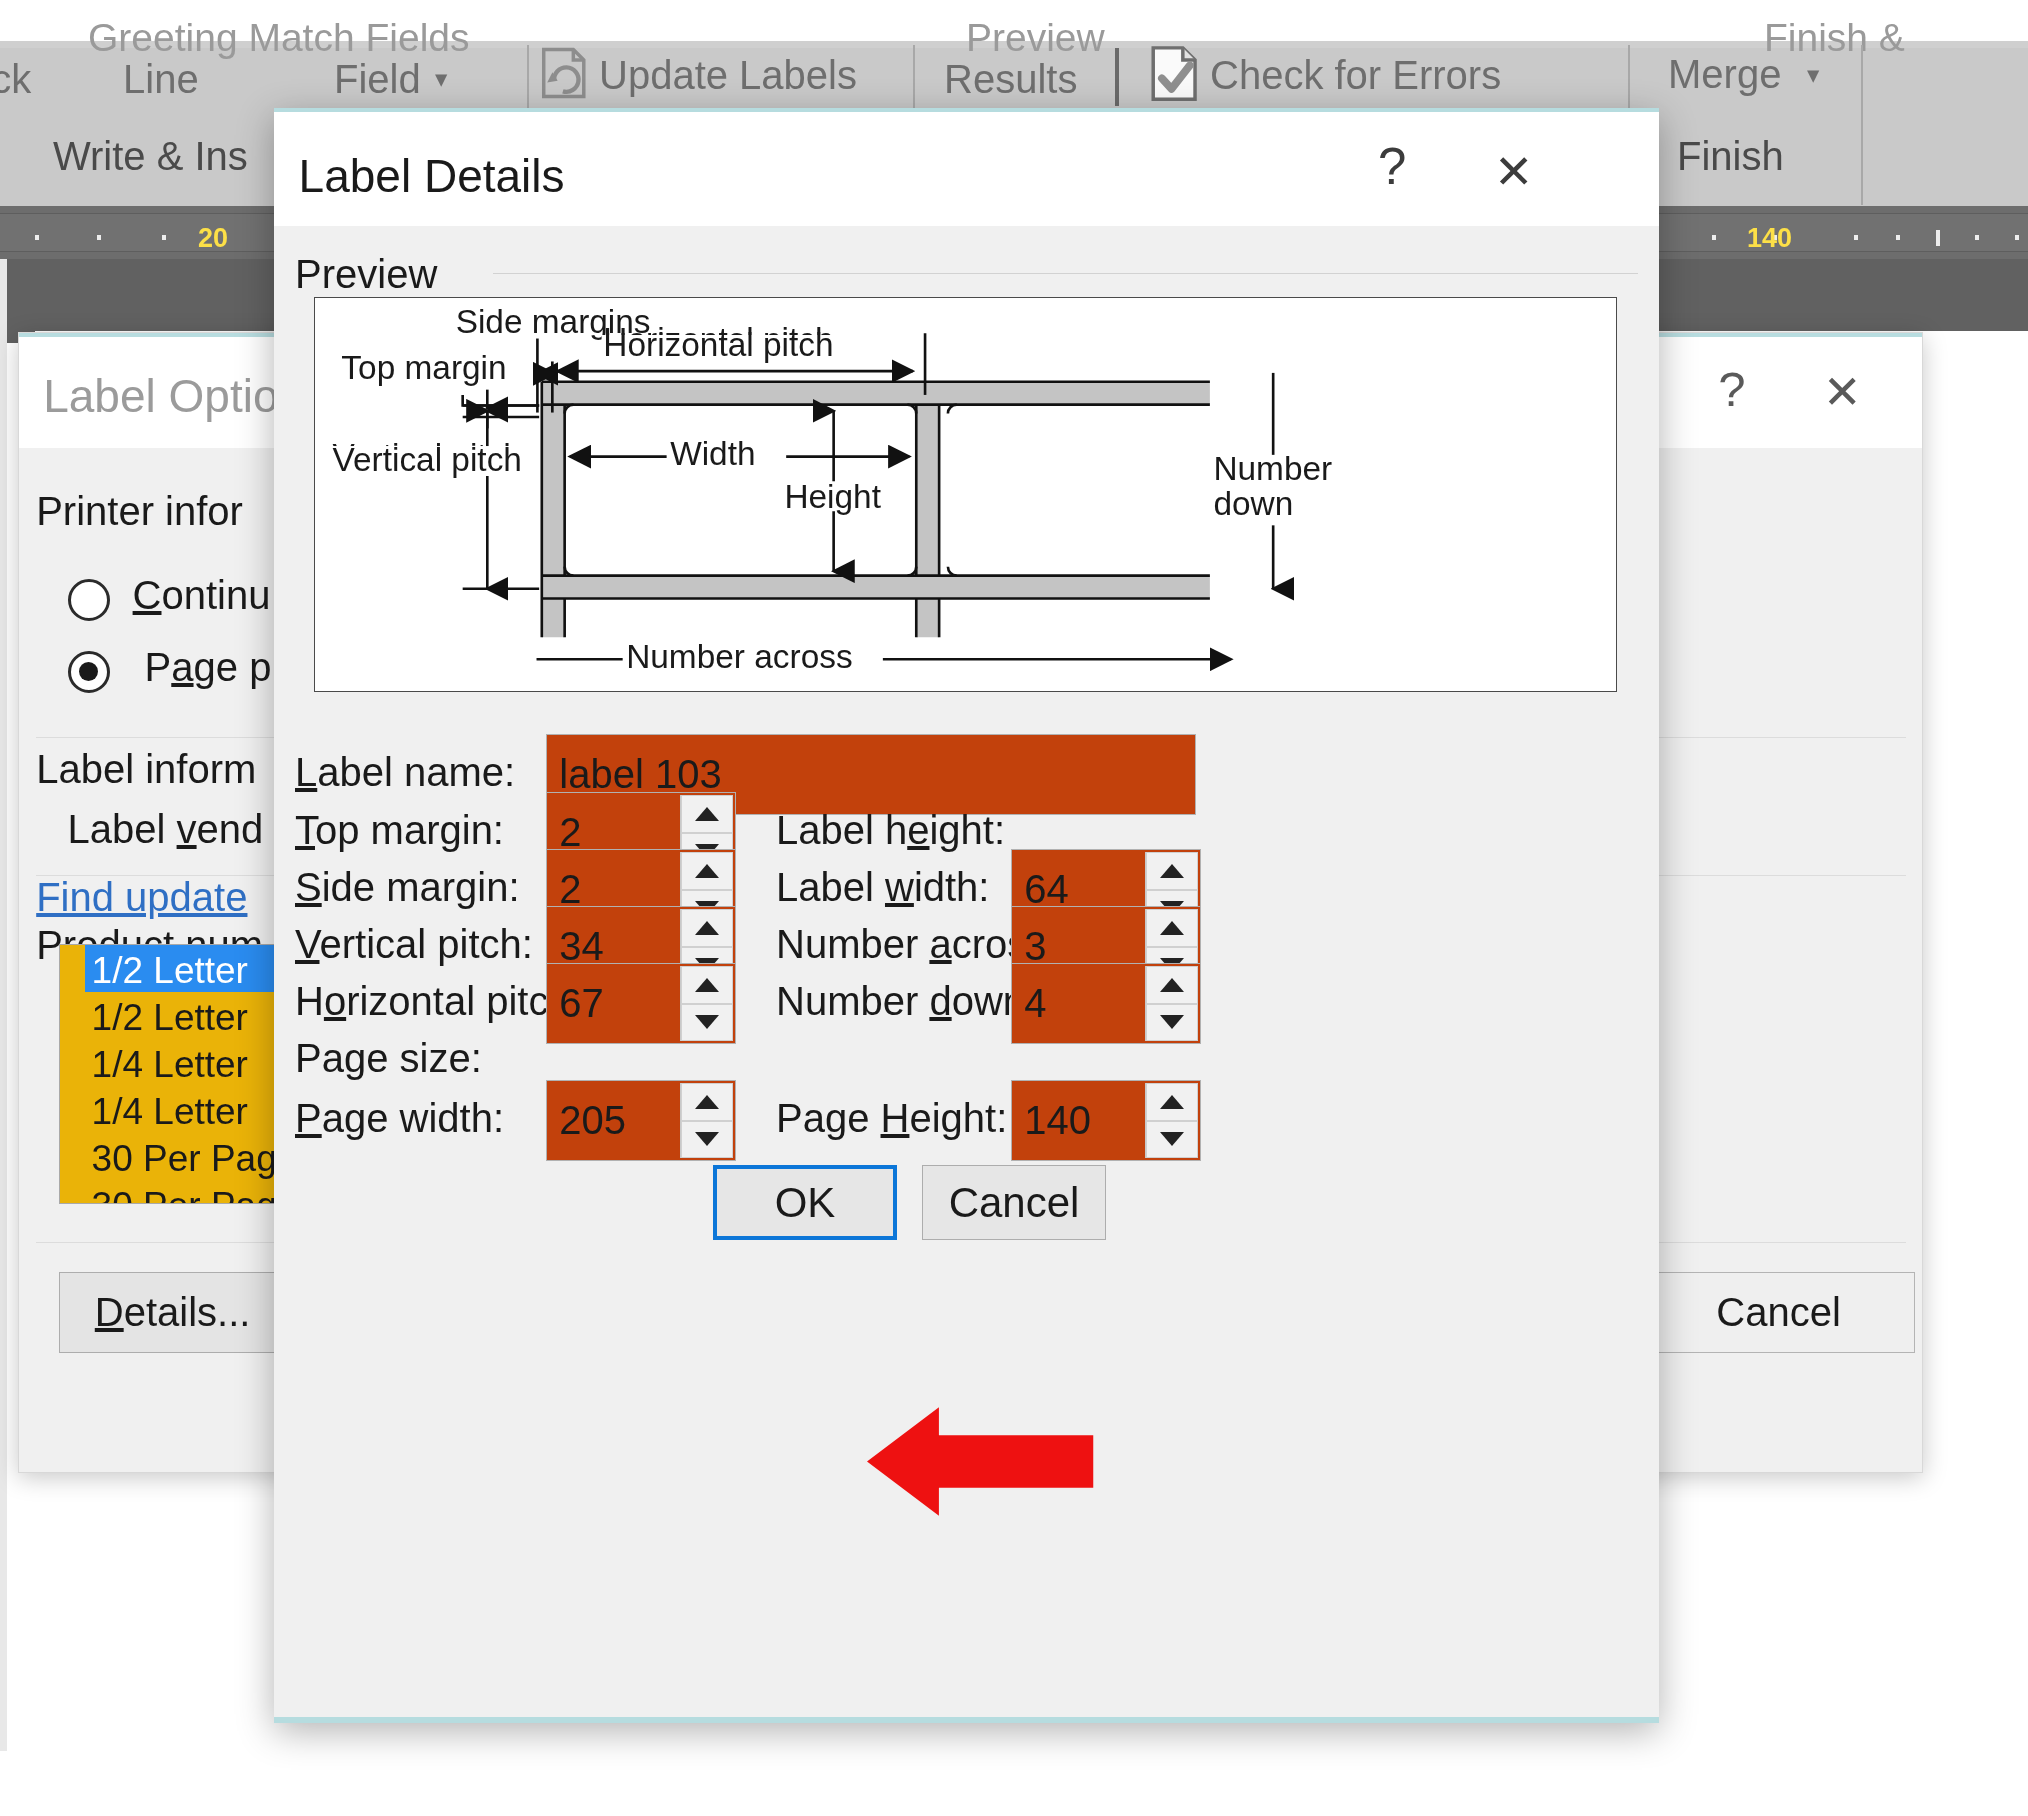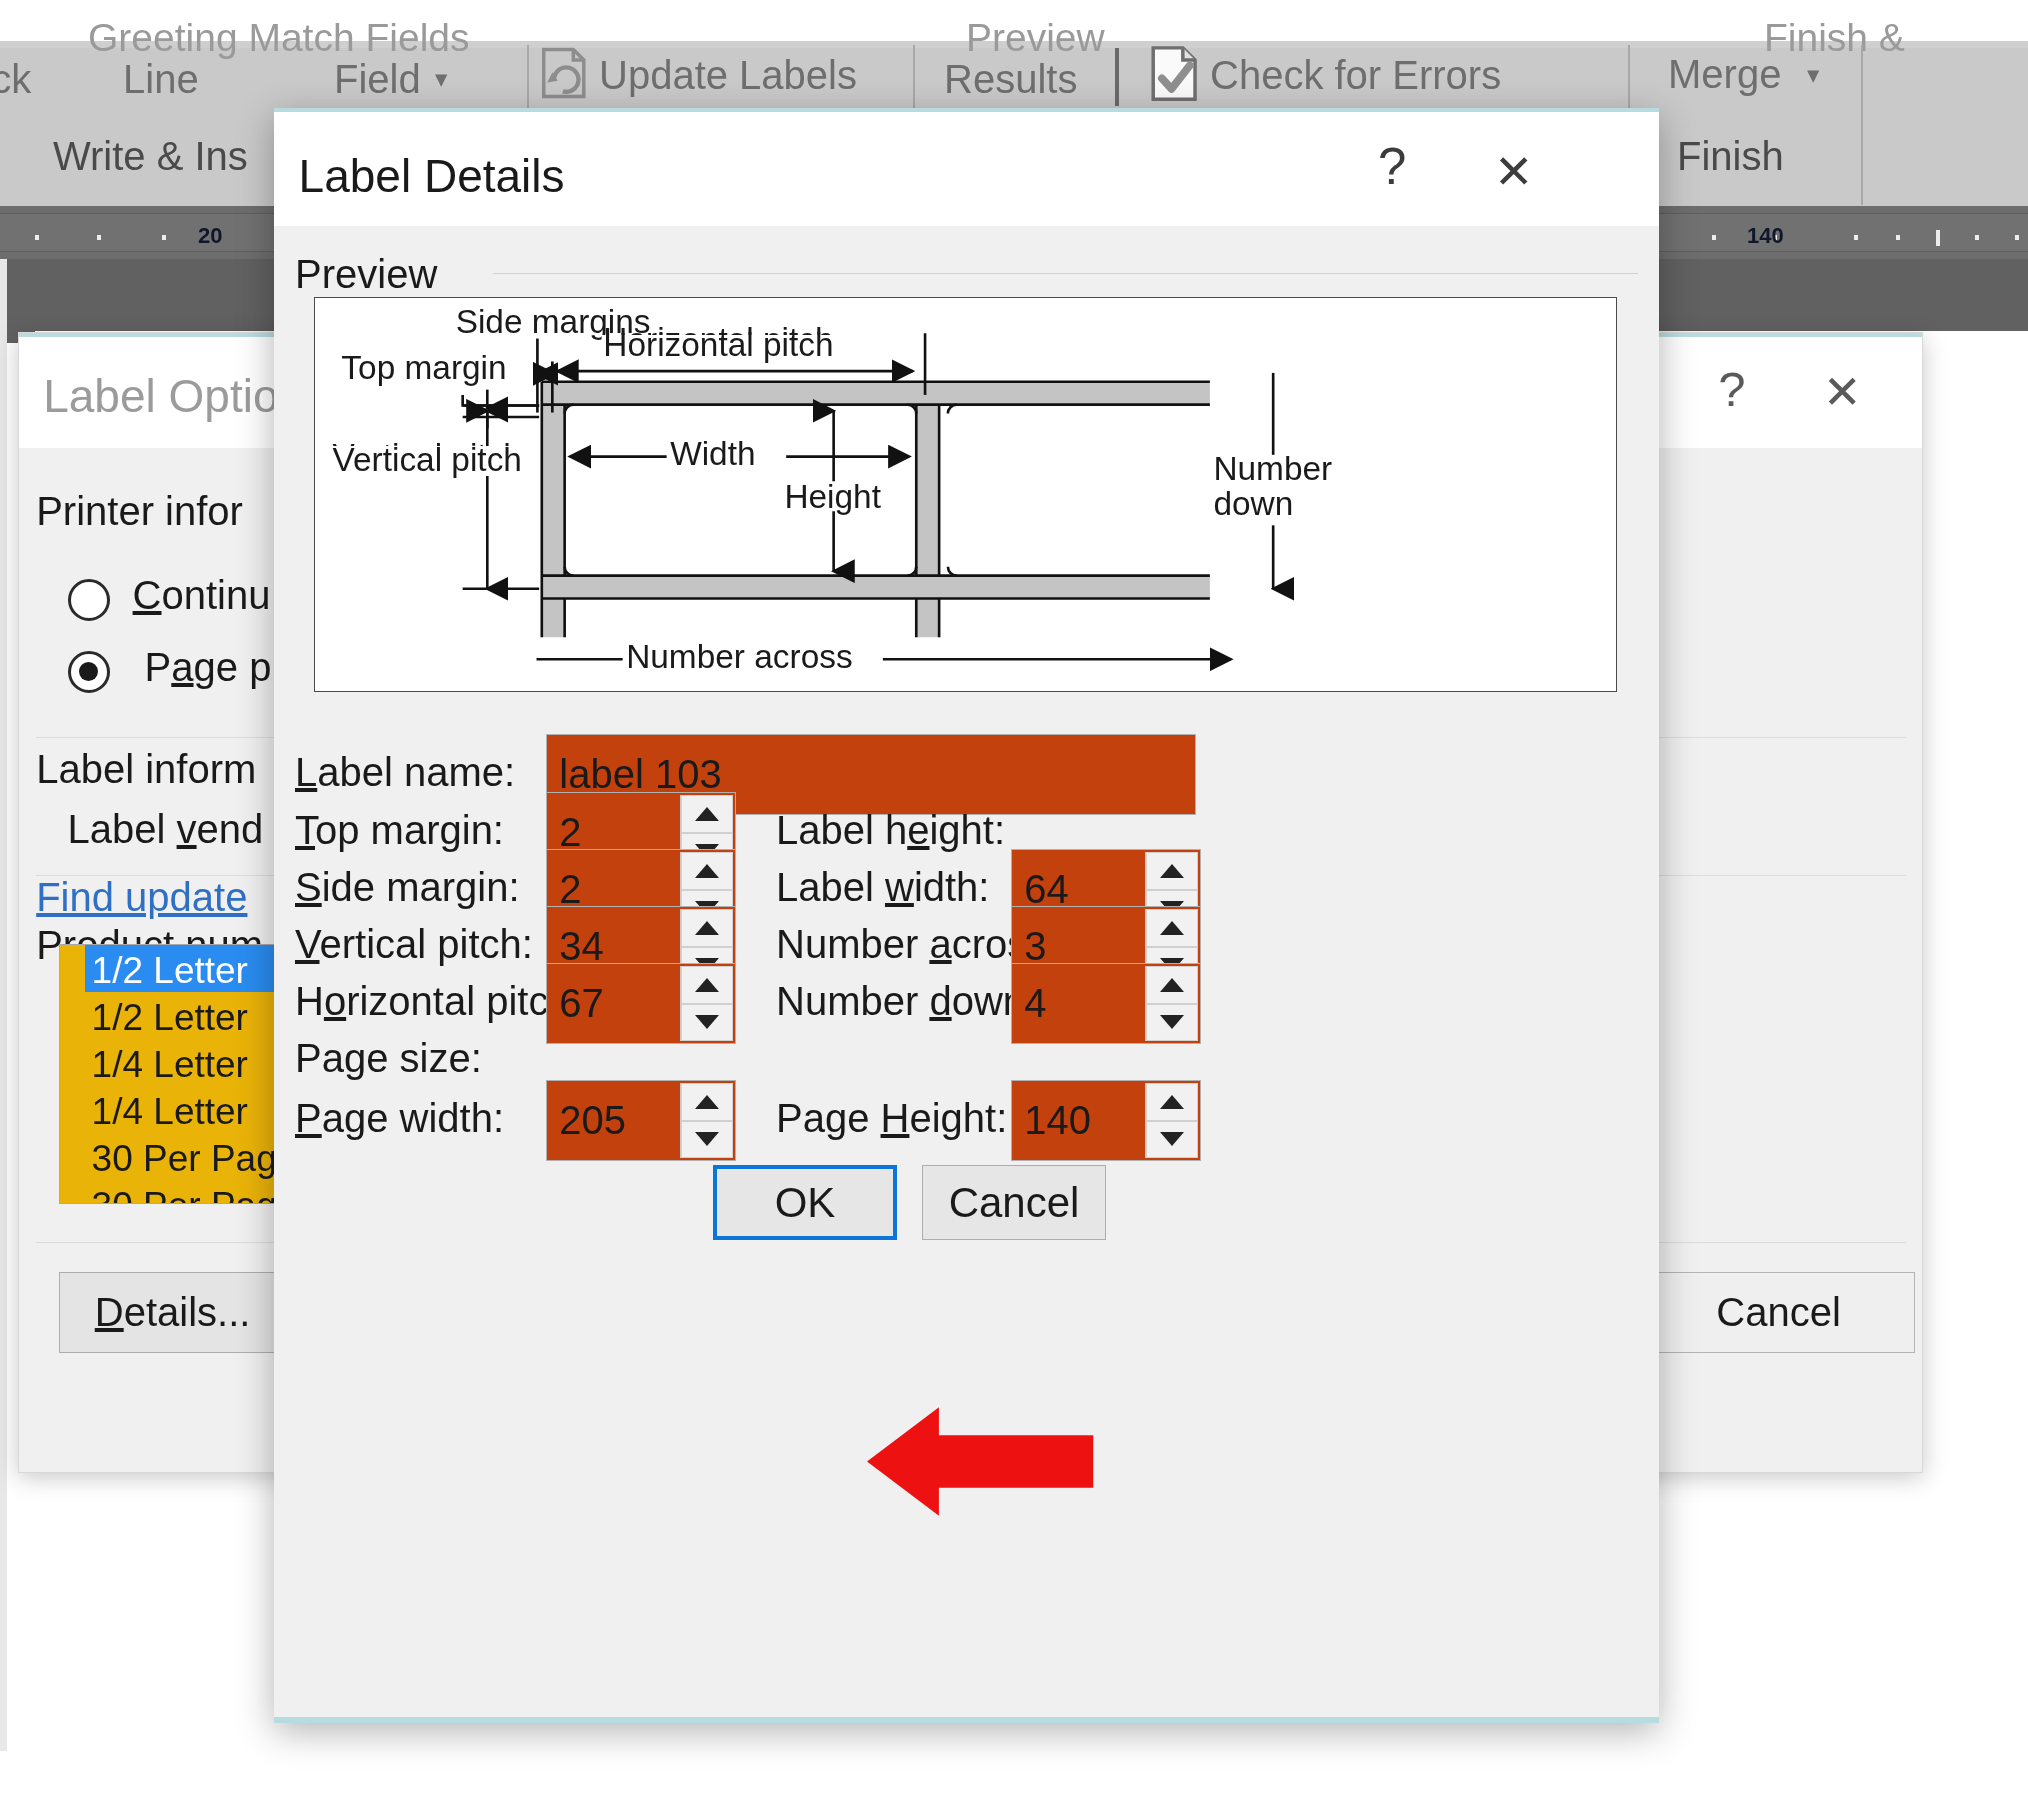--- a/index.html
+++ b/index.html
@@ -39,21 +39,21 @@
   
   .ruler {
     position:absolute; left:0; top:165px; width:2029px; height:53px;
     background:#6d6d6d;
   }
   .ruler-inner {
     position:absolute; left:0; top:7px; width:2029px; height:39px;
     background:#717171; border-top:1.8px solid #5e5e5e; border-bottom:1.8px solid #5e5e5e;
   }
   .ruler-num {
-    position:absolute; top:8.8px; color:#0f172a; font-size:22px; font-weight:bold;
+    position:absolute; top:8.8px; color:#fde047; font-size:27px; font-weight:bold;
     font-family:"Liberation Sans", sans-serif;
   }
   .tick { position:absolute; top:21px; width:3.5px; height:5.3px; background:#ededed; }
   .tick.tall { top:16px; height:16px; width:3.5px; }
   .doc-gray {
     position:absolute; left:0; top:218px; width:2029px; height:84px; background:#616161;
   }
   .doc-edge-l { position:absolute; left:0px; top:218px; width:7px; height:1492px; background:#e8e8e8; }
   .page-shadow {
     position:absolute; left:35px; top:290px; width:1994px; height:1492px; background:#ffffff;

